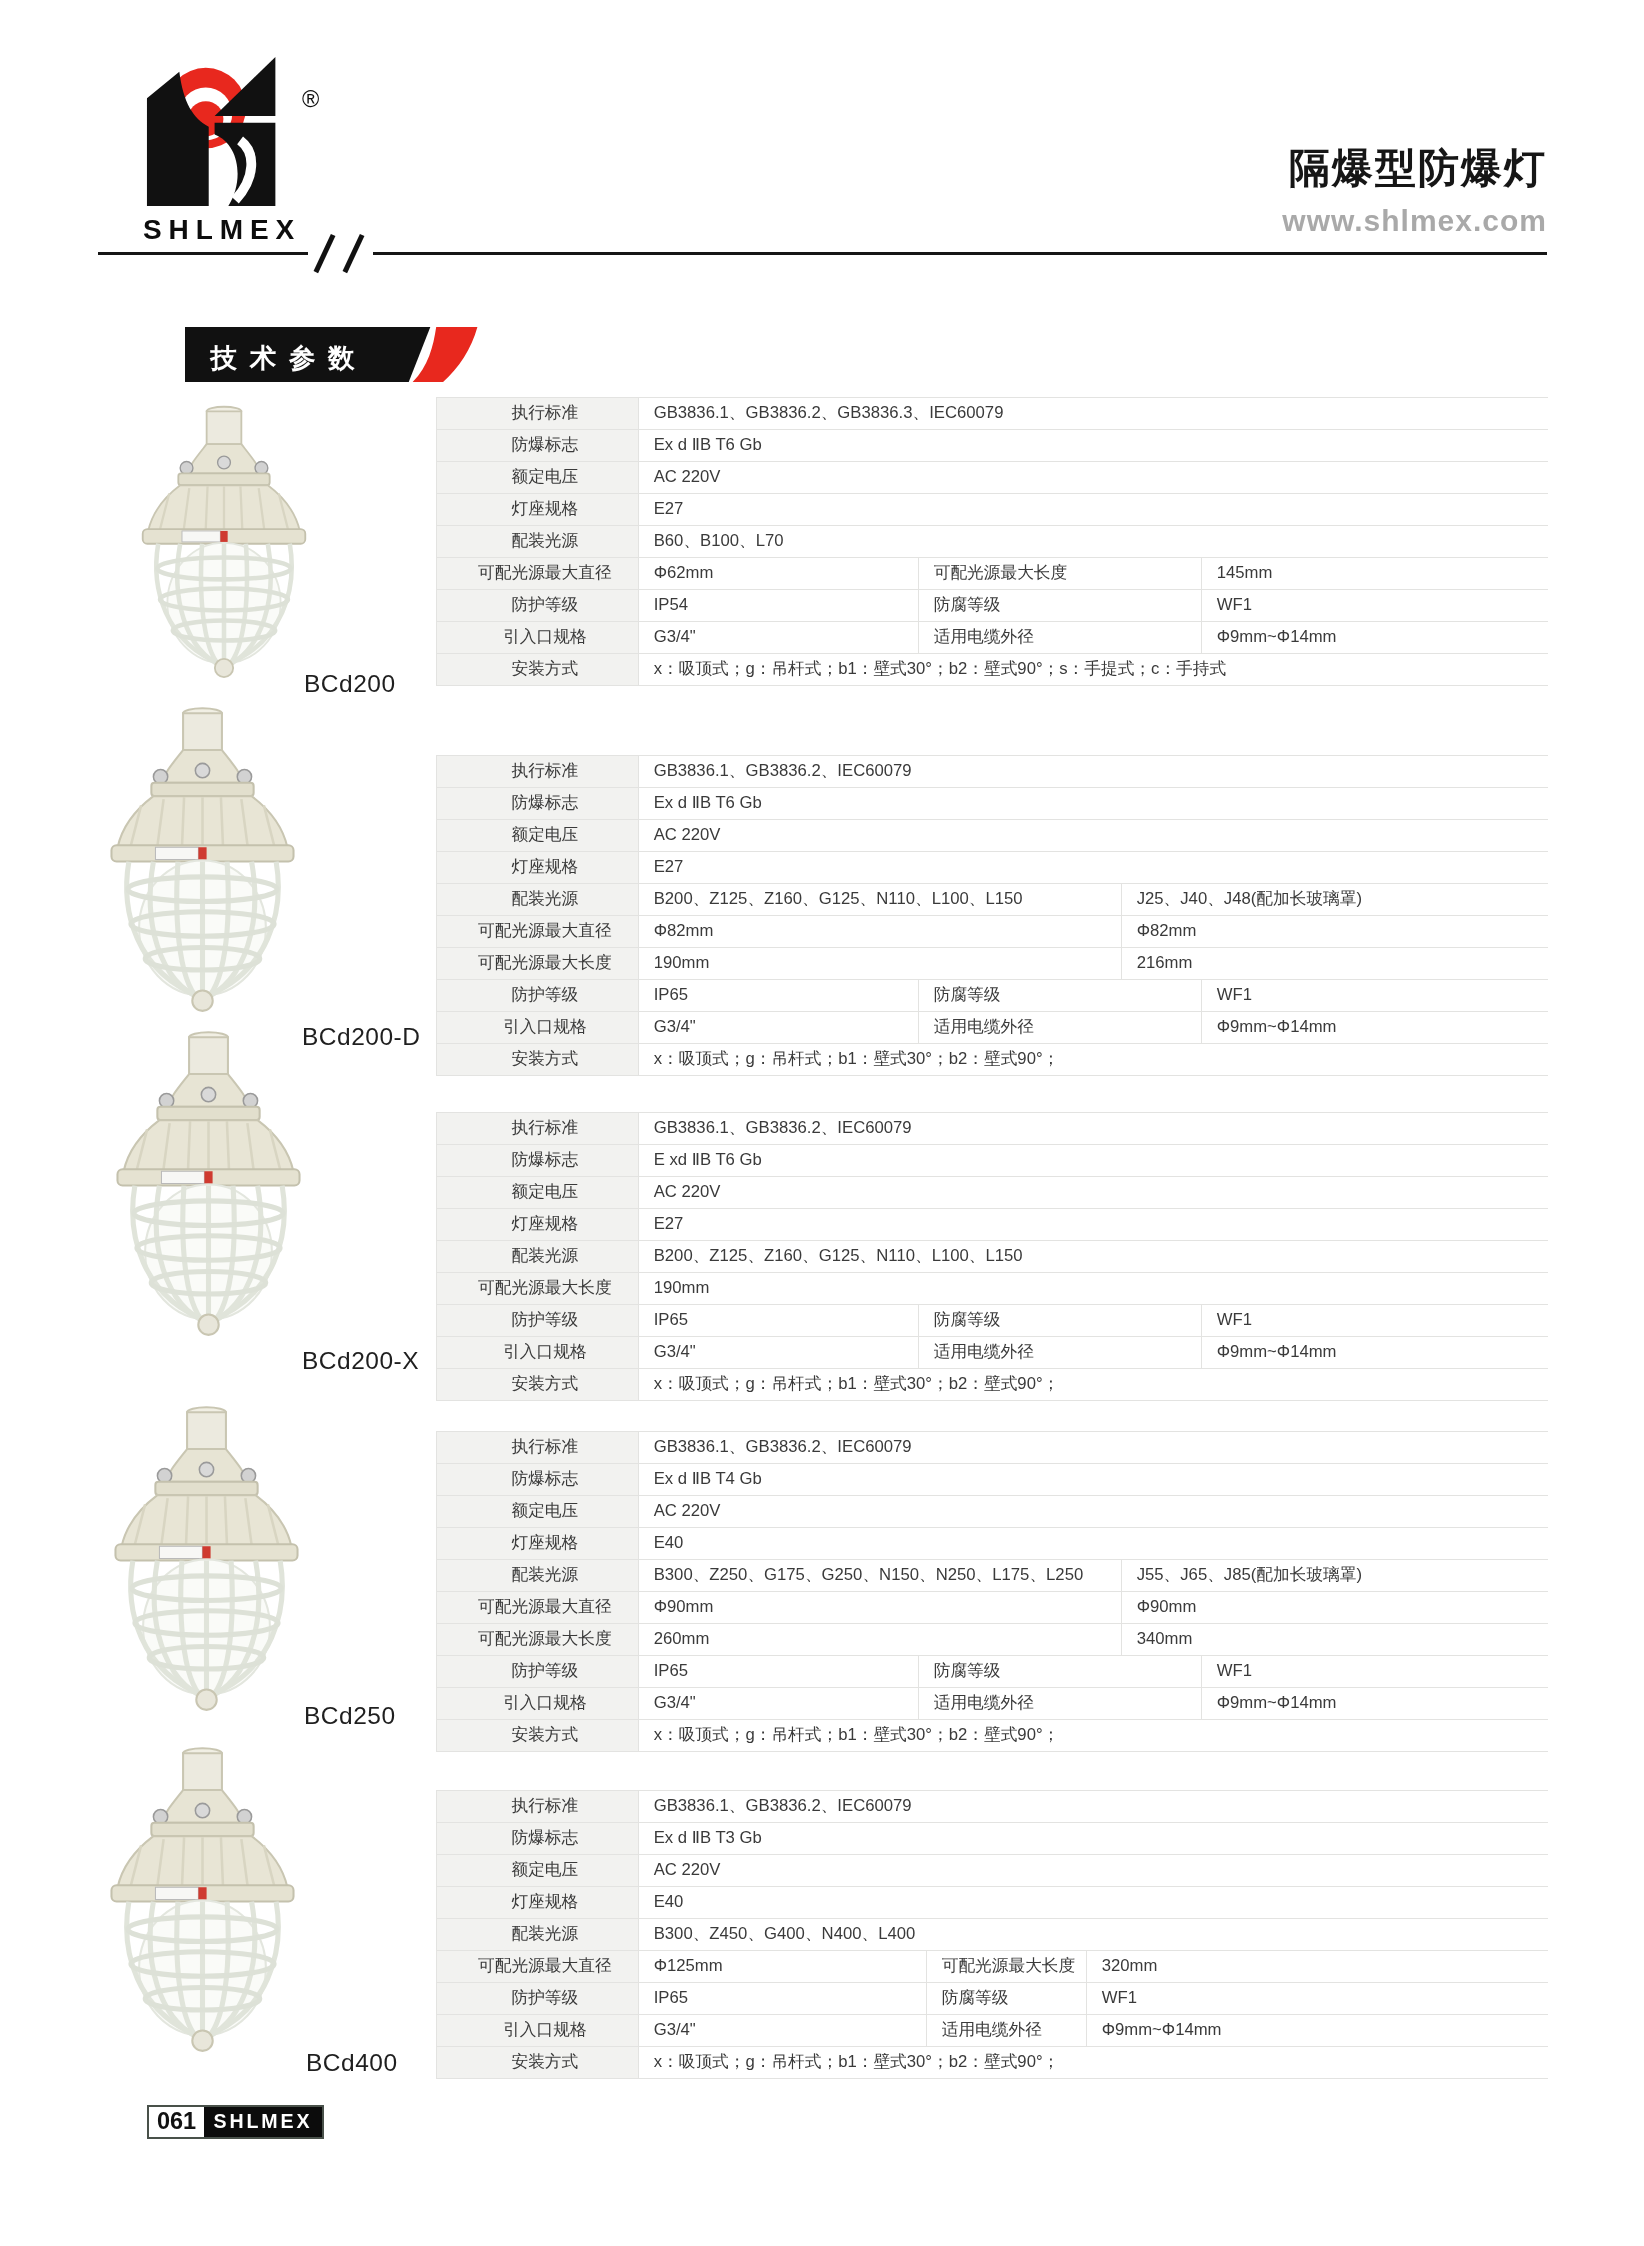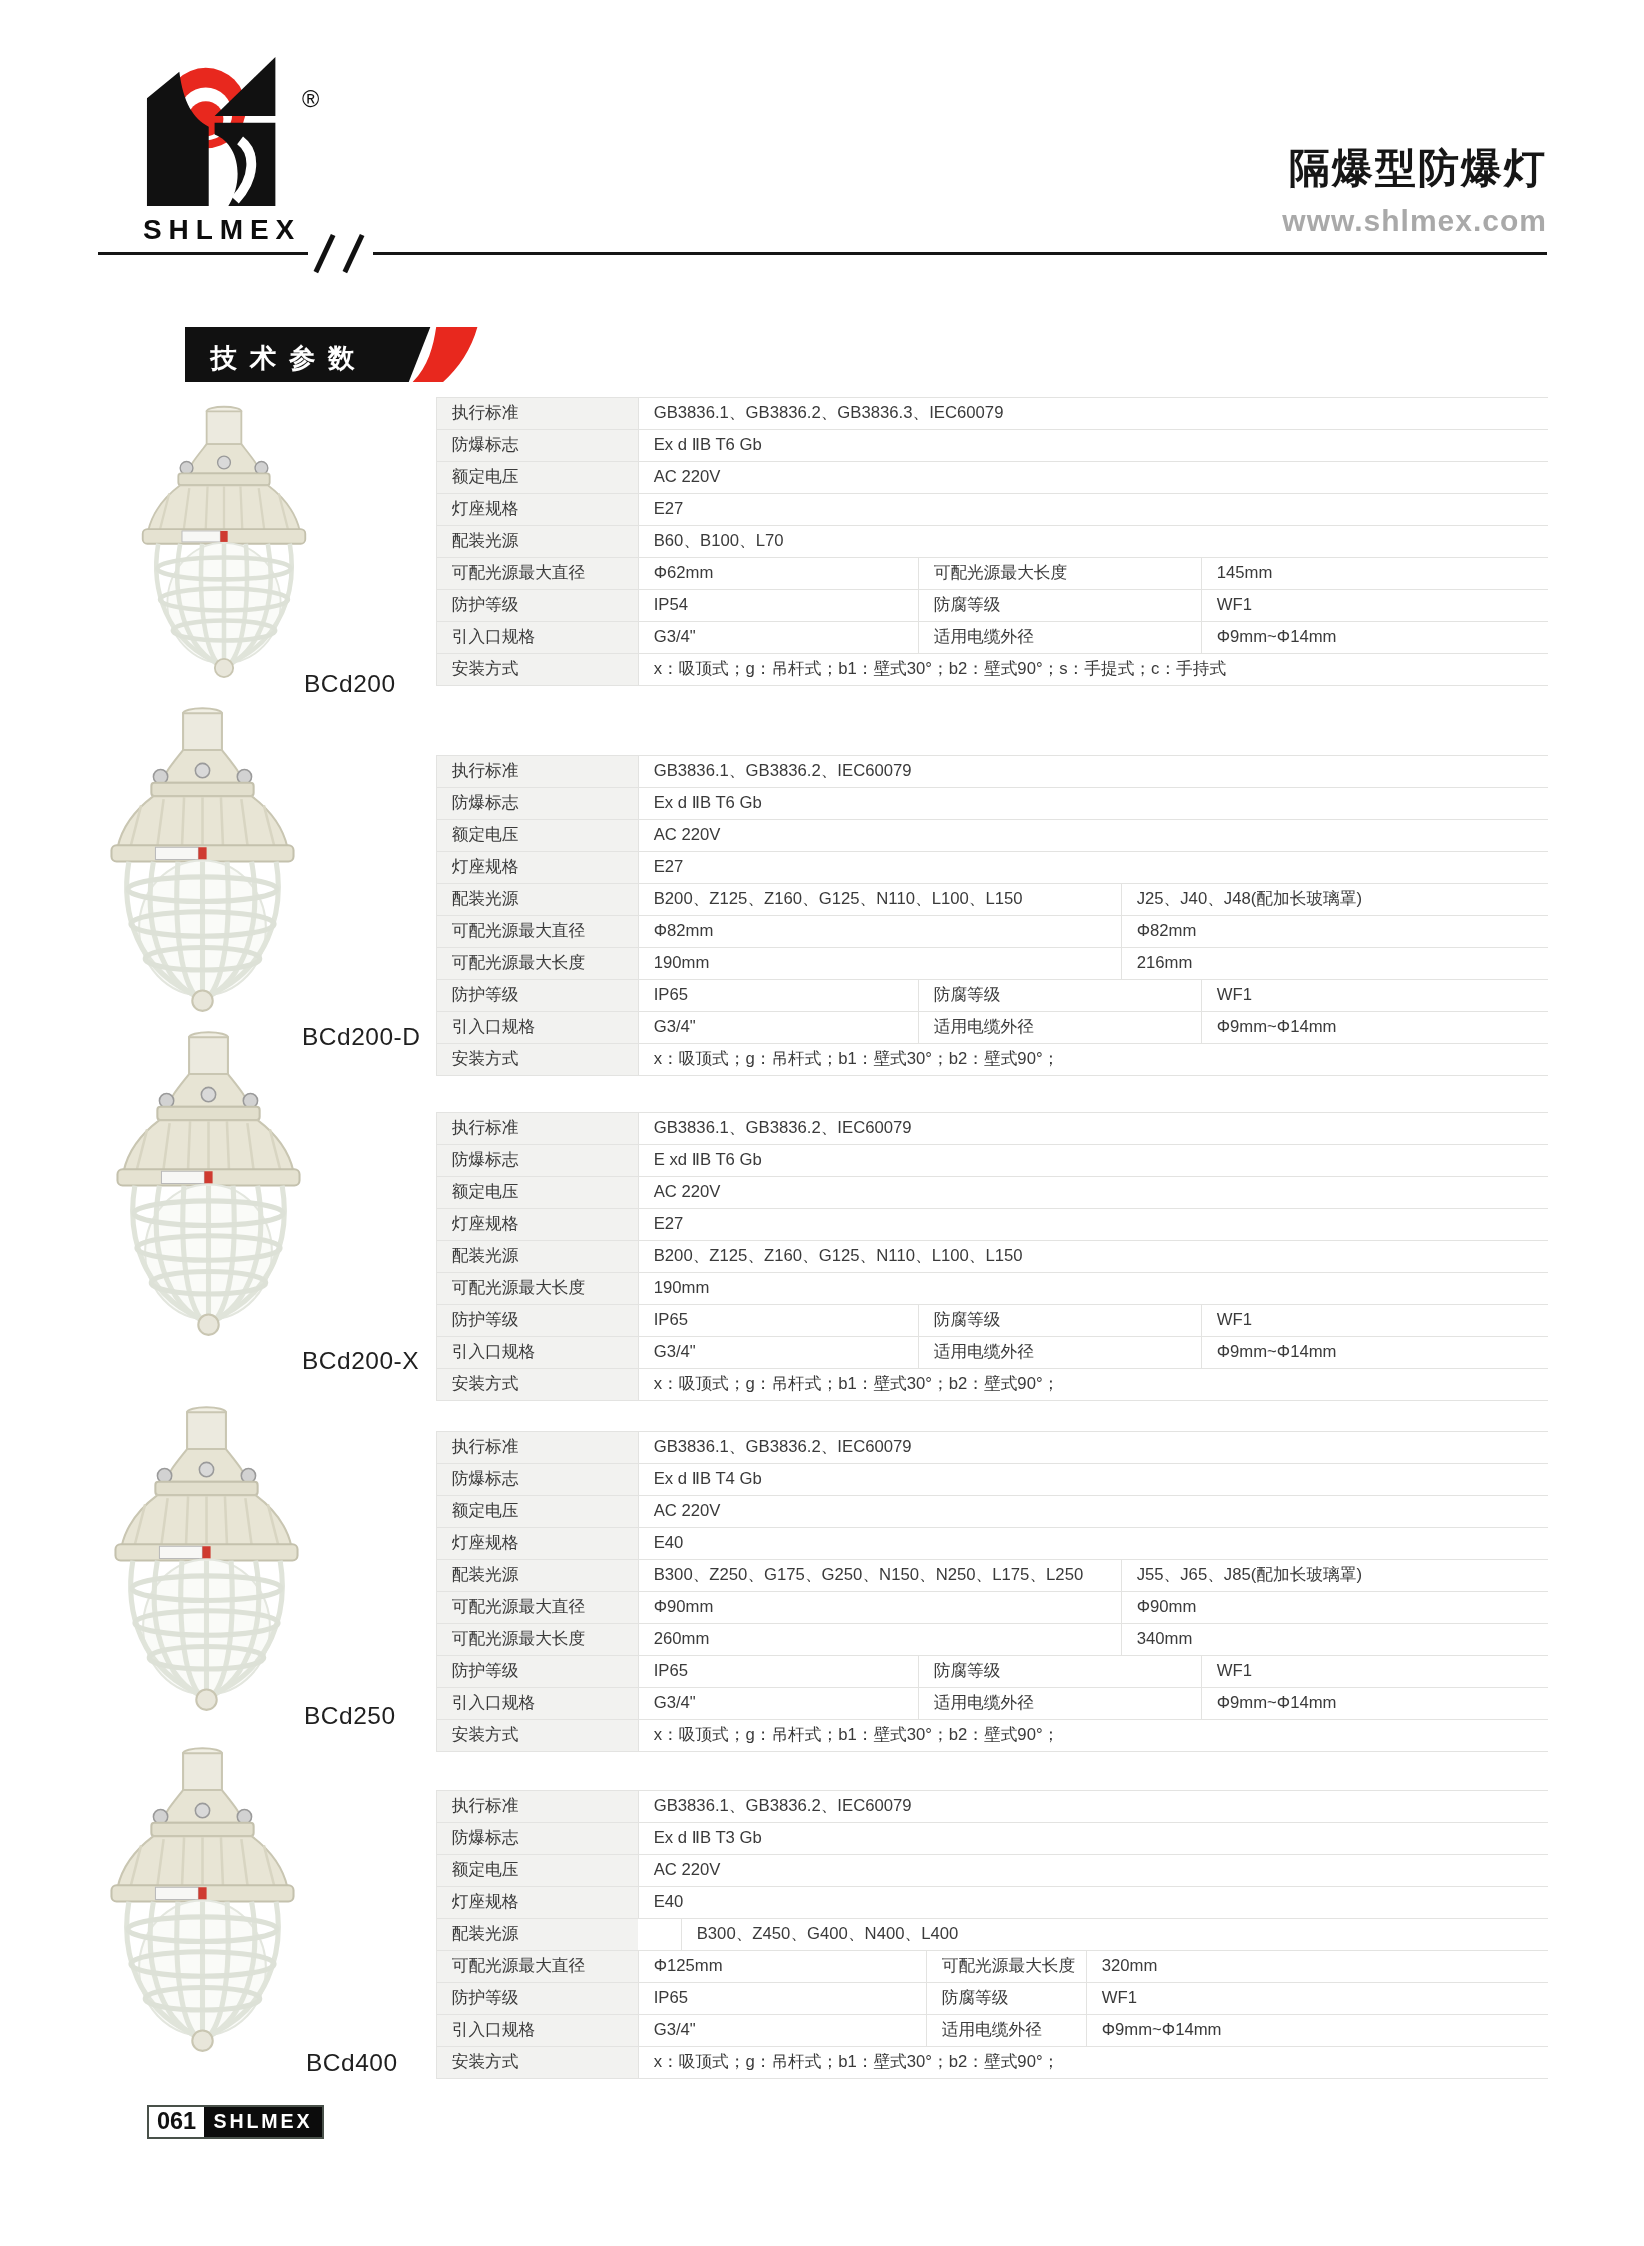--- a/index.html
+++ b/index.html
@@ -25,21 +25,21 @@
 
   
   .banner{left:145px;top:327px;width:314px;height:55px;margin-left:40px;}
   .banner-label{position:absolute;left:25.5px;top:12.7px;font-size:26.5px;font-weight:700;color:#ffffff;letter-spacing:12.7px;white-space:nowrap;}
 
   
   .spec-table{position:absolute;left:436px;width:1111px;border-left:1px solid var(--bd);border-bottom:1px solid var(--bd);}
   .trow{display:flex;border-top:1px solid var(--bd);}
   .tcell{box-sizing:border-box;height:31px;line-height:30px;font-size:16.7px;color:var(--ink);
          padding-left:14.7px;white-space:nowrap;overflow:visible;border-left:1px solid var(--bd);background:#fff;}
-  .tcell:first-child{border-left:none;}
+  .tcell:first-child{border-left:none;text-align:center;}
   .tcell.lab{background:var(--labelbg);}
 
   .model-label{font-size:24.5px;color:#1f1f1f;letter-spacing:0.5px;}
 
   
   .badge{left:147px;top:2105px;width:177px;height:34px;border:2px solid #49514a;display:flex;box-sizing:border-box;}
   .badge-num{width:55px;background:#fff;color:#111;font-weight:700;font-size:23.5px;text-align:center;line-height:29px;}
   .badge-brand{flex:1;background:#0c0c0c;color:#fff;font-weight:900;font-size:19.6px;letter-spacing:2.9px;text-align:center;line-height:29px;}
 
   svg{display:block;}
@@ -329,21 +329,21 @@
       <div class="trow">
         <div class="tcell lab" style="width: 201px;">额定电压</div>
         <div class="tcell" style="flex: 1 1 0%;">AC 220V</div>
       </div>
       <div class="trow">
         <div class="tcell lab" style="width: 201px;">灯座规格</div>
         <div class="tcell" style="flex: 1 1 0%;">E40</div>
       </div>
       <div class="trow">
         <div class="tcell lab" style="width: 201px;">配装光源</div>
-        <div class="tcell" style="flex: 1 1 0%; margin-left: 43px;">B300、Z450、G400、N400、L400</div>
+        <div class="tcell" style="flex: 1 1 0%;">B300、Z450、G400、N400、L400</div>
       </div>
       <div class="trow">
         <div class="tcell lab" style="width: 201px;">可配光源最大直径</div>
         <div class="tcell" style="width: 288px;">Φ125mm</div>
         <div class="tcell" style="width: 160px;">可配光源最大长度</div>
         <div class="tcell" style="flex: 1 1 0%;">320mm</div>
       </div>
       <div class="trow">
         <div class="tcell lab" style="width: 201px;">防护等级</div>
         <div class="tcell" style="width: 288px;">IP65</div>

